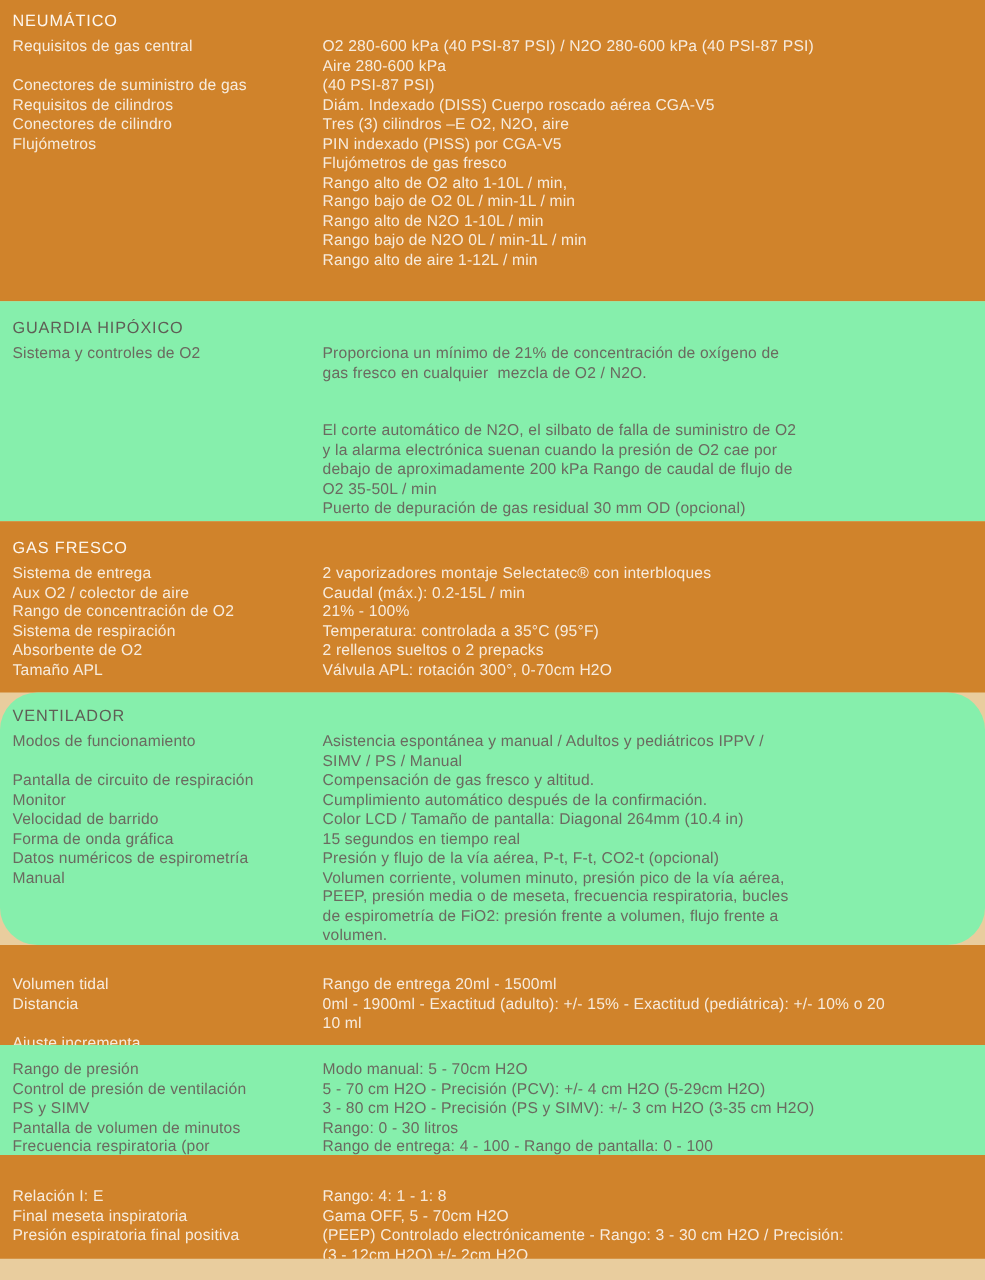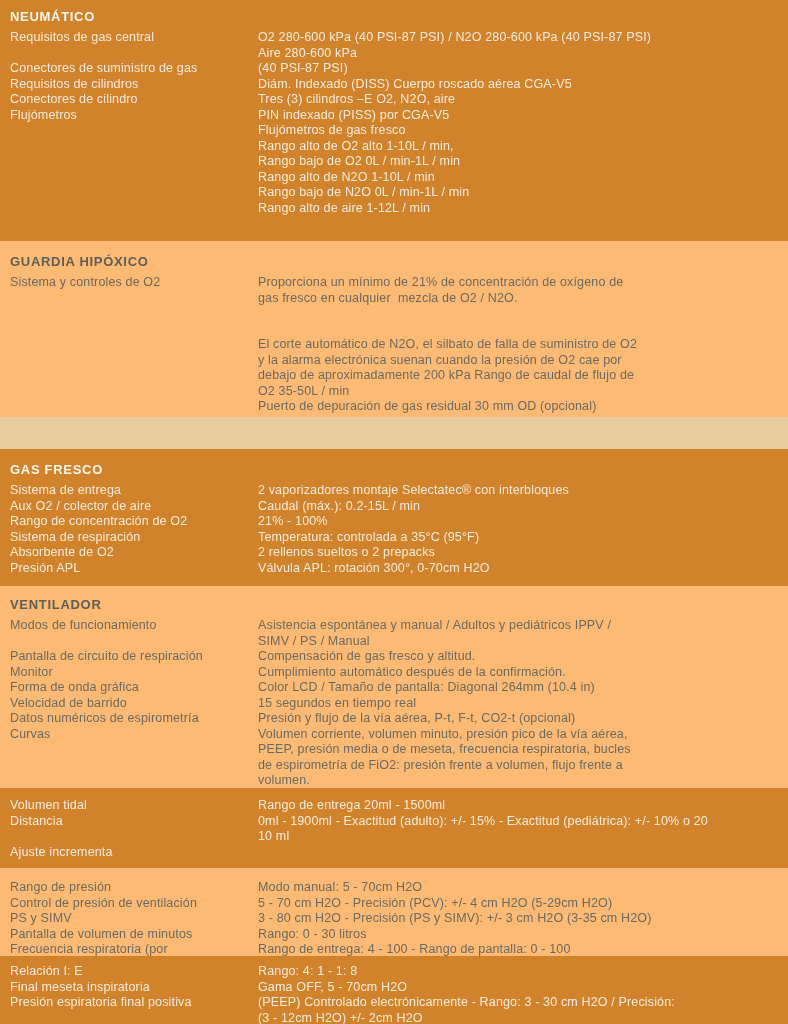--- a/index.html
+++ b/index.html
@@ -17,25 +17,25 @@
     letter-spacing: 0.15px;
   }
   .band {
     box-sizing: border-box;
     width: 100%;
     overflow: hidden;
     padding-left: 10px;
     padding-right: 6px;
   }
   .band.orange { background: #D0832B; color: #F7EBDD; }
-  .band.tan    { background: #fdba74; color: #6B6A60; }
+  .band.tan    { background: #86efac; color: #6B6A60; }
   .band.orange .heading { color: #FDF6ED; }
   .band.tan    .heading { color: #5F5E56; }
   .heading {
-    font-weight: bold;
+    font-weight: normal;
     font-size: 13px;
     letter-spacing: 0.7px;
     line-height: 18px;
     margin-bottom: 4px;
     white-space: pre;
   }
   .cols {
     display: flex;
     align-items: flex-start;
   }
@@ -91,70 +91,70 @@
           <div class="line">&nbsp;</div>
           <div class="line">&nbsp;</div>
           <div class="line">El corte automático de N2O, el silbato de falla de suministro de O2</div>
           <div class="line">y la alarma electrónica suenan cuando la presión de O2 cae por</div>
           <div class="line">debajo de aproximadamente 200 kPa Rango de caudal de flujo de</div>
           <div class="line">O2 35-50L / min</div>
           <div class="line">Puerto de depuración de gas residual 30 mm OD (opcional)</div>
         </div>
       </div>
     </section>
-    <section class="band orange" style="height: 137px; padding-top: 12px; margin-top: 32px;">
+    <section class="band orange" style="height: 137px; padding-top: 12px;">
       <div class="heading">GAS FRESCO</div>
       <div class="cols">
         <div class="labels">
           <div class="line">Sistema de entrega</div>
           <div class="line">Aux O2 / colector de aire</div>
           <div class="line">Rango de concentración de O2</div>
           <div class="line">Sistema de respiración</div>
           <div class="line">Absorbente de O2</div>
-          <div class="line">Presión APL</div>
+          <div class="line">Tamaño APL</div>
         </div>
         <div class="values">
           <div class="line">2 vaporizadores montaje Selectatec® con interbloques</div>
           <div class="line">Caudal (máx.): 0.2-15L / min</div>
           <div class="line">21% - 100%</div>
           <div class="line">Temperatura: controlada a 35°C (95°F)</div>
           <div class="line">2 rellenos sueltos o 2 prepacks</div>
           <div class="line">Válvula APL: rotación 300°, 0-70cm H2O</div>
         </div>
       </div>
     </section>
-    <section class="band tan" style="height: 202px; padding-top: 10px;">
+    <section class="band tan" style="height: 202px; padding-top: 10px; border-radius: 30px;">
       <div class="heading">VENTILADOR</div>
       <div class="cols">
         <div class="labels">
           <div class="line">Modos de funcionamiento</div>
           <div class="line">&nbsp;</div>
           <div class="line">Pantalla de circuito de respiración</div>
           <div class="line">Monitor</div>
+          <div class="line">Velocidad de barrido</div>
           <div class="line">Forma de onda gráfica</div>
-          <div class="line">Velocidad de barrido</div>
           <div class="line">Datos numéricos de espirometría</div>
-          <div class="line">Curvas</div>
+          <div class="line">Manual</div>
         </div>
         <div class="values">
           <div class="line">Asistencia espontánea y manual / Adultos y pediátricos IPPV /</div>
           <div class="line">SIMV / PS / Manual</div>
           <div class="line">Compensación de gas fresco y altitud.</div>
           <div class="line">Cumplimiento automático después de la confirmación.</div>
           <div class="line">Color LCD / Tamaño de pantalla: Diagonal 264mm (10.4 in)</div>
           <div class="line">15 segundos en tiempo real</div>
           <div class="line">Presión y flujo de la vía aérea, P-t, F-t, CO2-t (opcional)</div>
           <div class="line">Volumen corriente, volumen minuto, presión pico de la vía aérea,</div>
           <div class="line">PEEP, presión media o de meseta, frecuencia respiratoria, bucles</div>
           <div class="line">de espirometría de FiO2: presión frente a volumen, flujo frente a</div>
           <div class="line">volumen.</div>
         </div>
       </div>
     </section>
-    <section class="band orange" style="height: 80px; padding-top: 10px;">
+    <section class="band orange" style="height: 80px; padding-top: 24px;">
       <div class="cols">
         <div class="labels">
           <div class="line">Volumen tidal</div>
           <div class="line">Distancia</div>
           <div class="line">&nbsp;</div>
           <div class="line">Ajuste incrementa</div>
         </div>
         <div class="values">
           <div class="line">Rango de entrega 20ml - 1500ml</div>
           <div class="line">0ml - 1900ml - Exactitud (adulto): +/- 15% - Exactitud (pediátrica): +/- 10% o 20</div>
@@ -174,21 +174,21 @@
         </div>
         <div class="values">
           <div class="line">Modo manual: 5 - 70cm H2O</div>
           <div class="line">5 - 70 cm H2O - Precisión (PCV): +/- 4 cm H2O (5-29cm H2O)</div>
           <div class="line">3 - 80 cm H2O - Precisión (PS y SIMV): +/- 3 cm H2O (3-35 cm H2O)</div>
           <div class="line">Rango: 0 - 30 litros</div>
           <div class="line">Rango de entrega: 4 - 100 - Rango de pantalla: 0 - 100</div>
         </div>
       </div>
     </section>
-    <section class="band orange" style="height: 94px; padding-top: 8px;">
+    <section class="band orange" style="height: 83px; padding-top: 26px;">
       <div class="cols">
         <div class="labels">
           <div class="line">Relación I: E</div>
           <div class="line">Final meseta inspiratoria</div>
           <div class="line">Presión espiratoria final positiva</div>
         </div>
         <div class="values">
           <div class="line">Rango: 4: 1 - 1: 8</div>
           <div class="line">Gama OFF, 5 - 70cm H2O</div>
           <div class="line">(PEEP) Controlado electrónicamente - Rango: 3 - 30 cm H2O / Precisión:</div>

